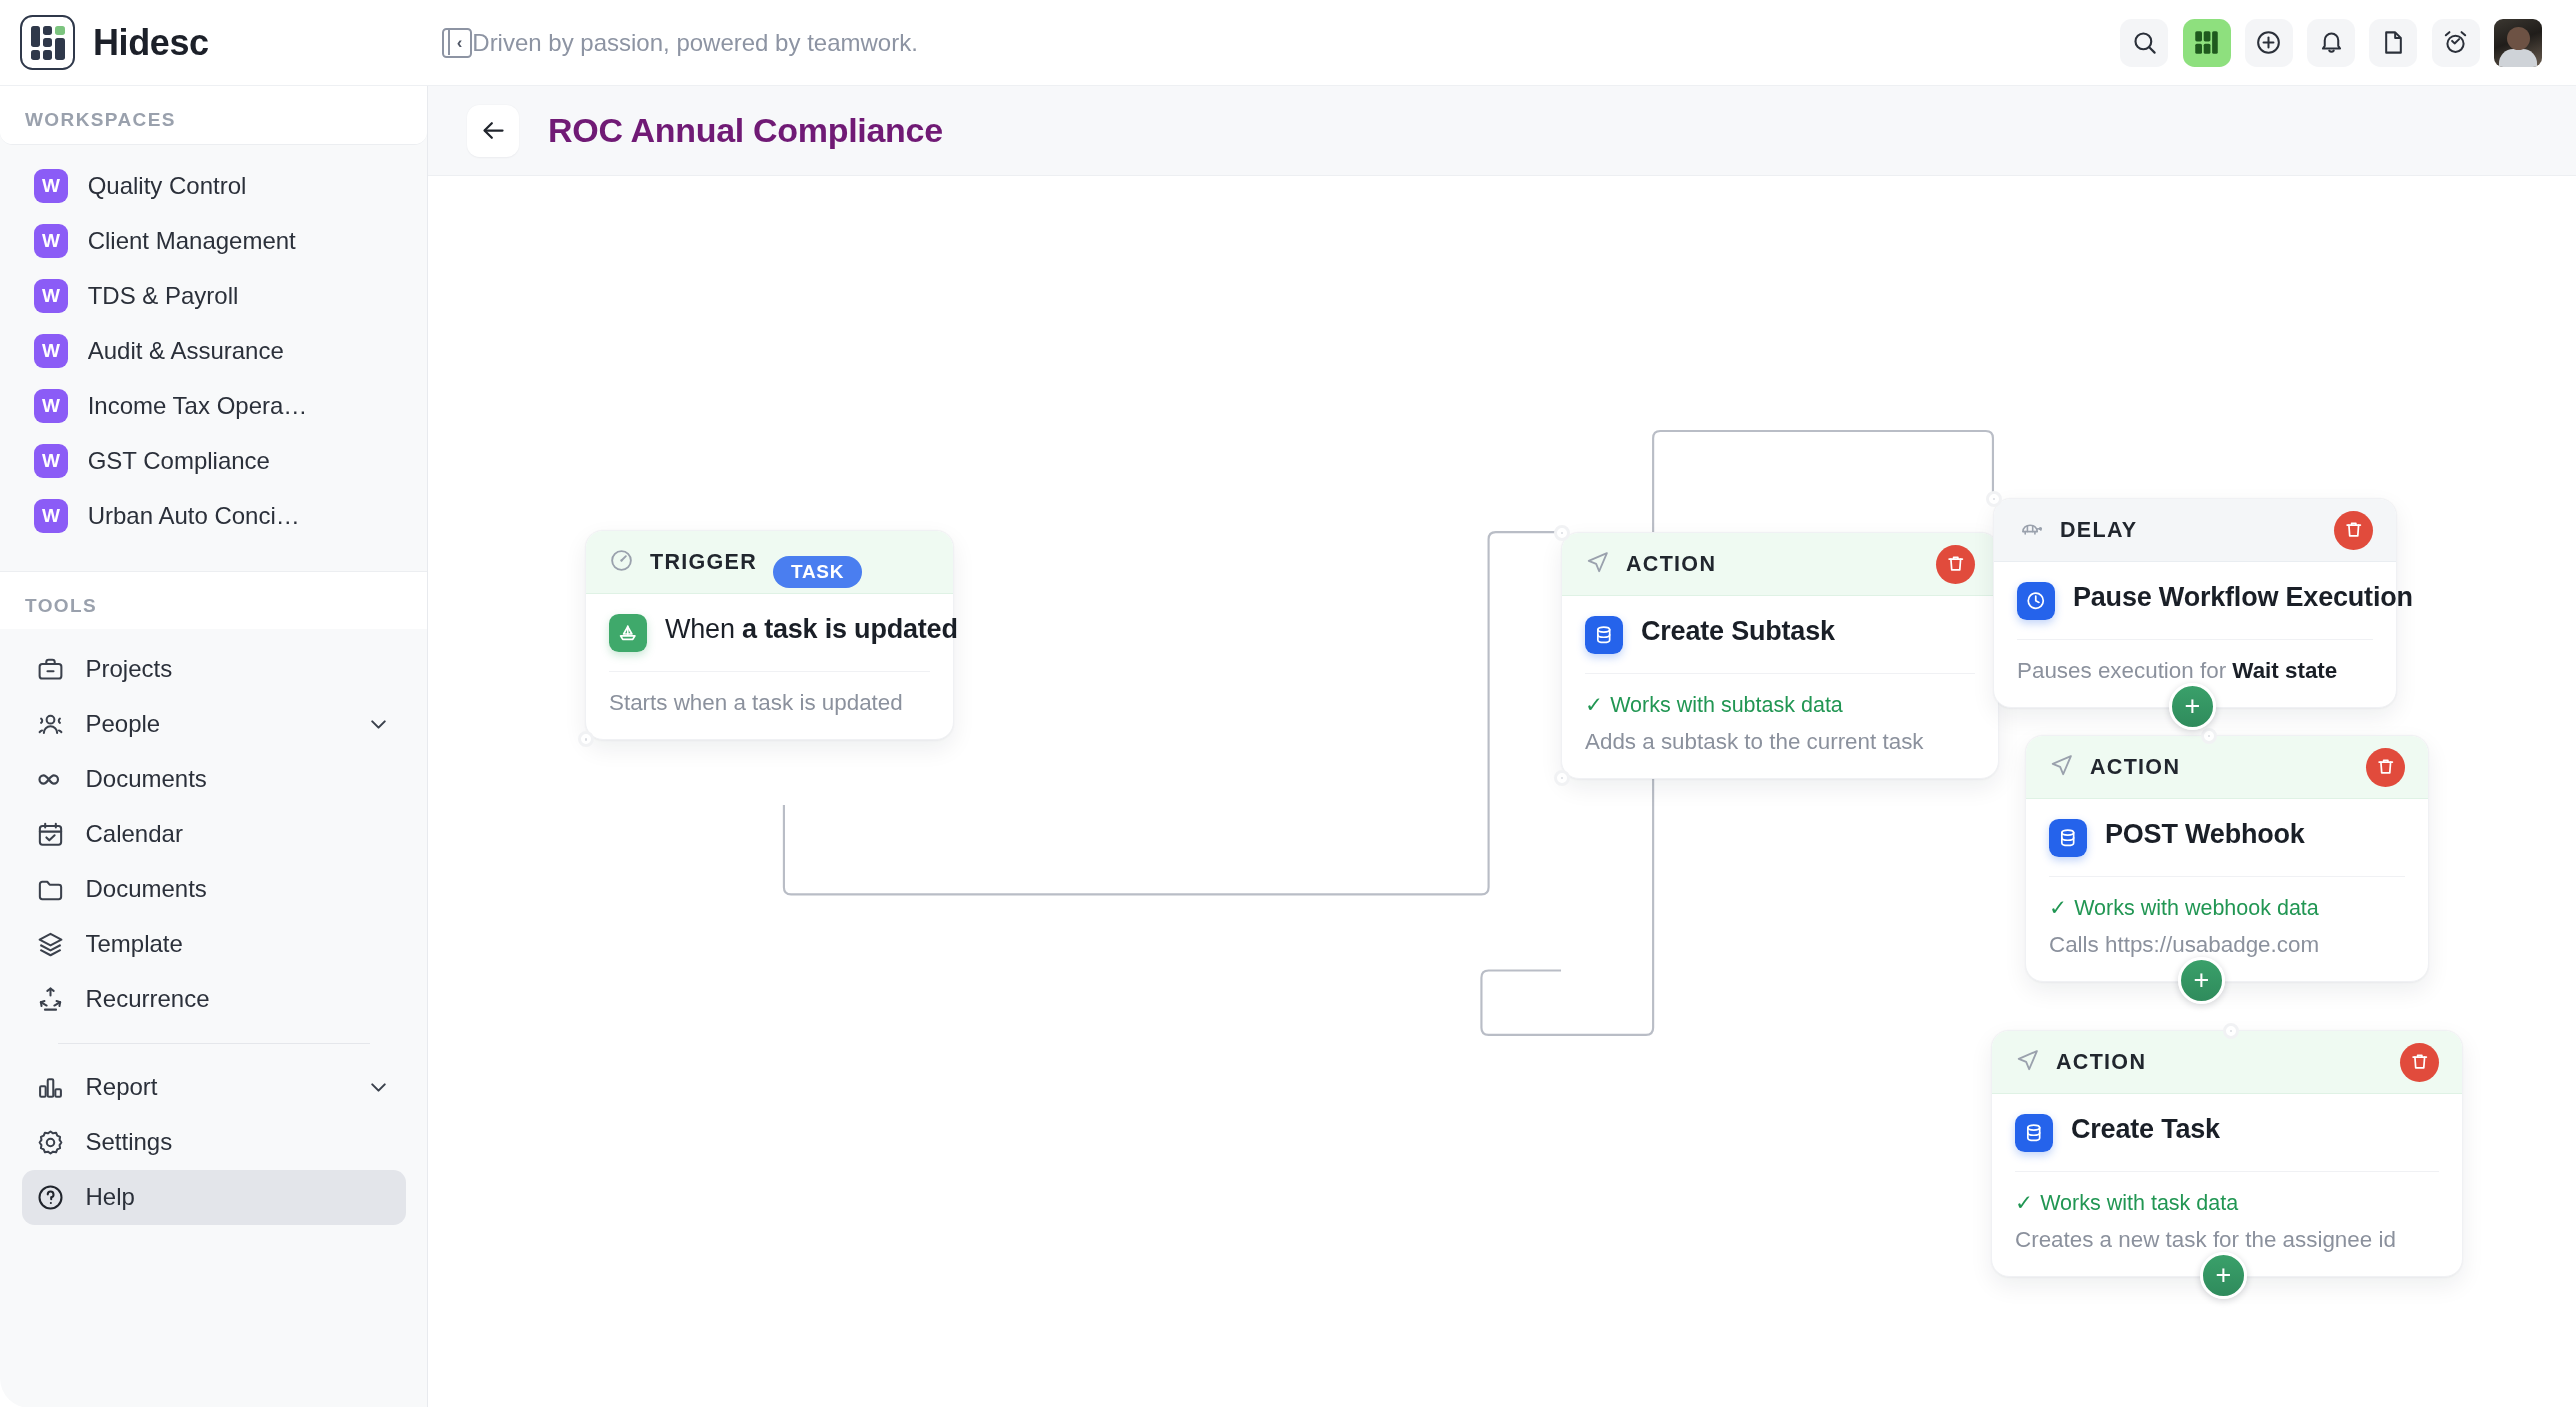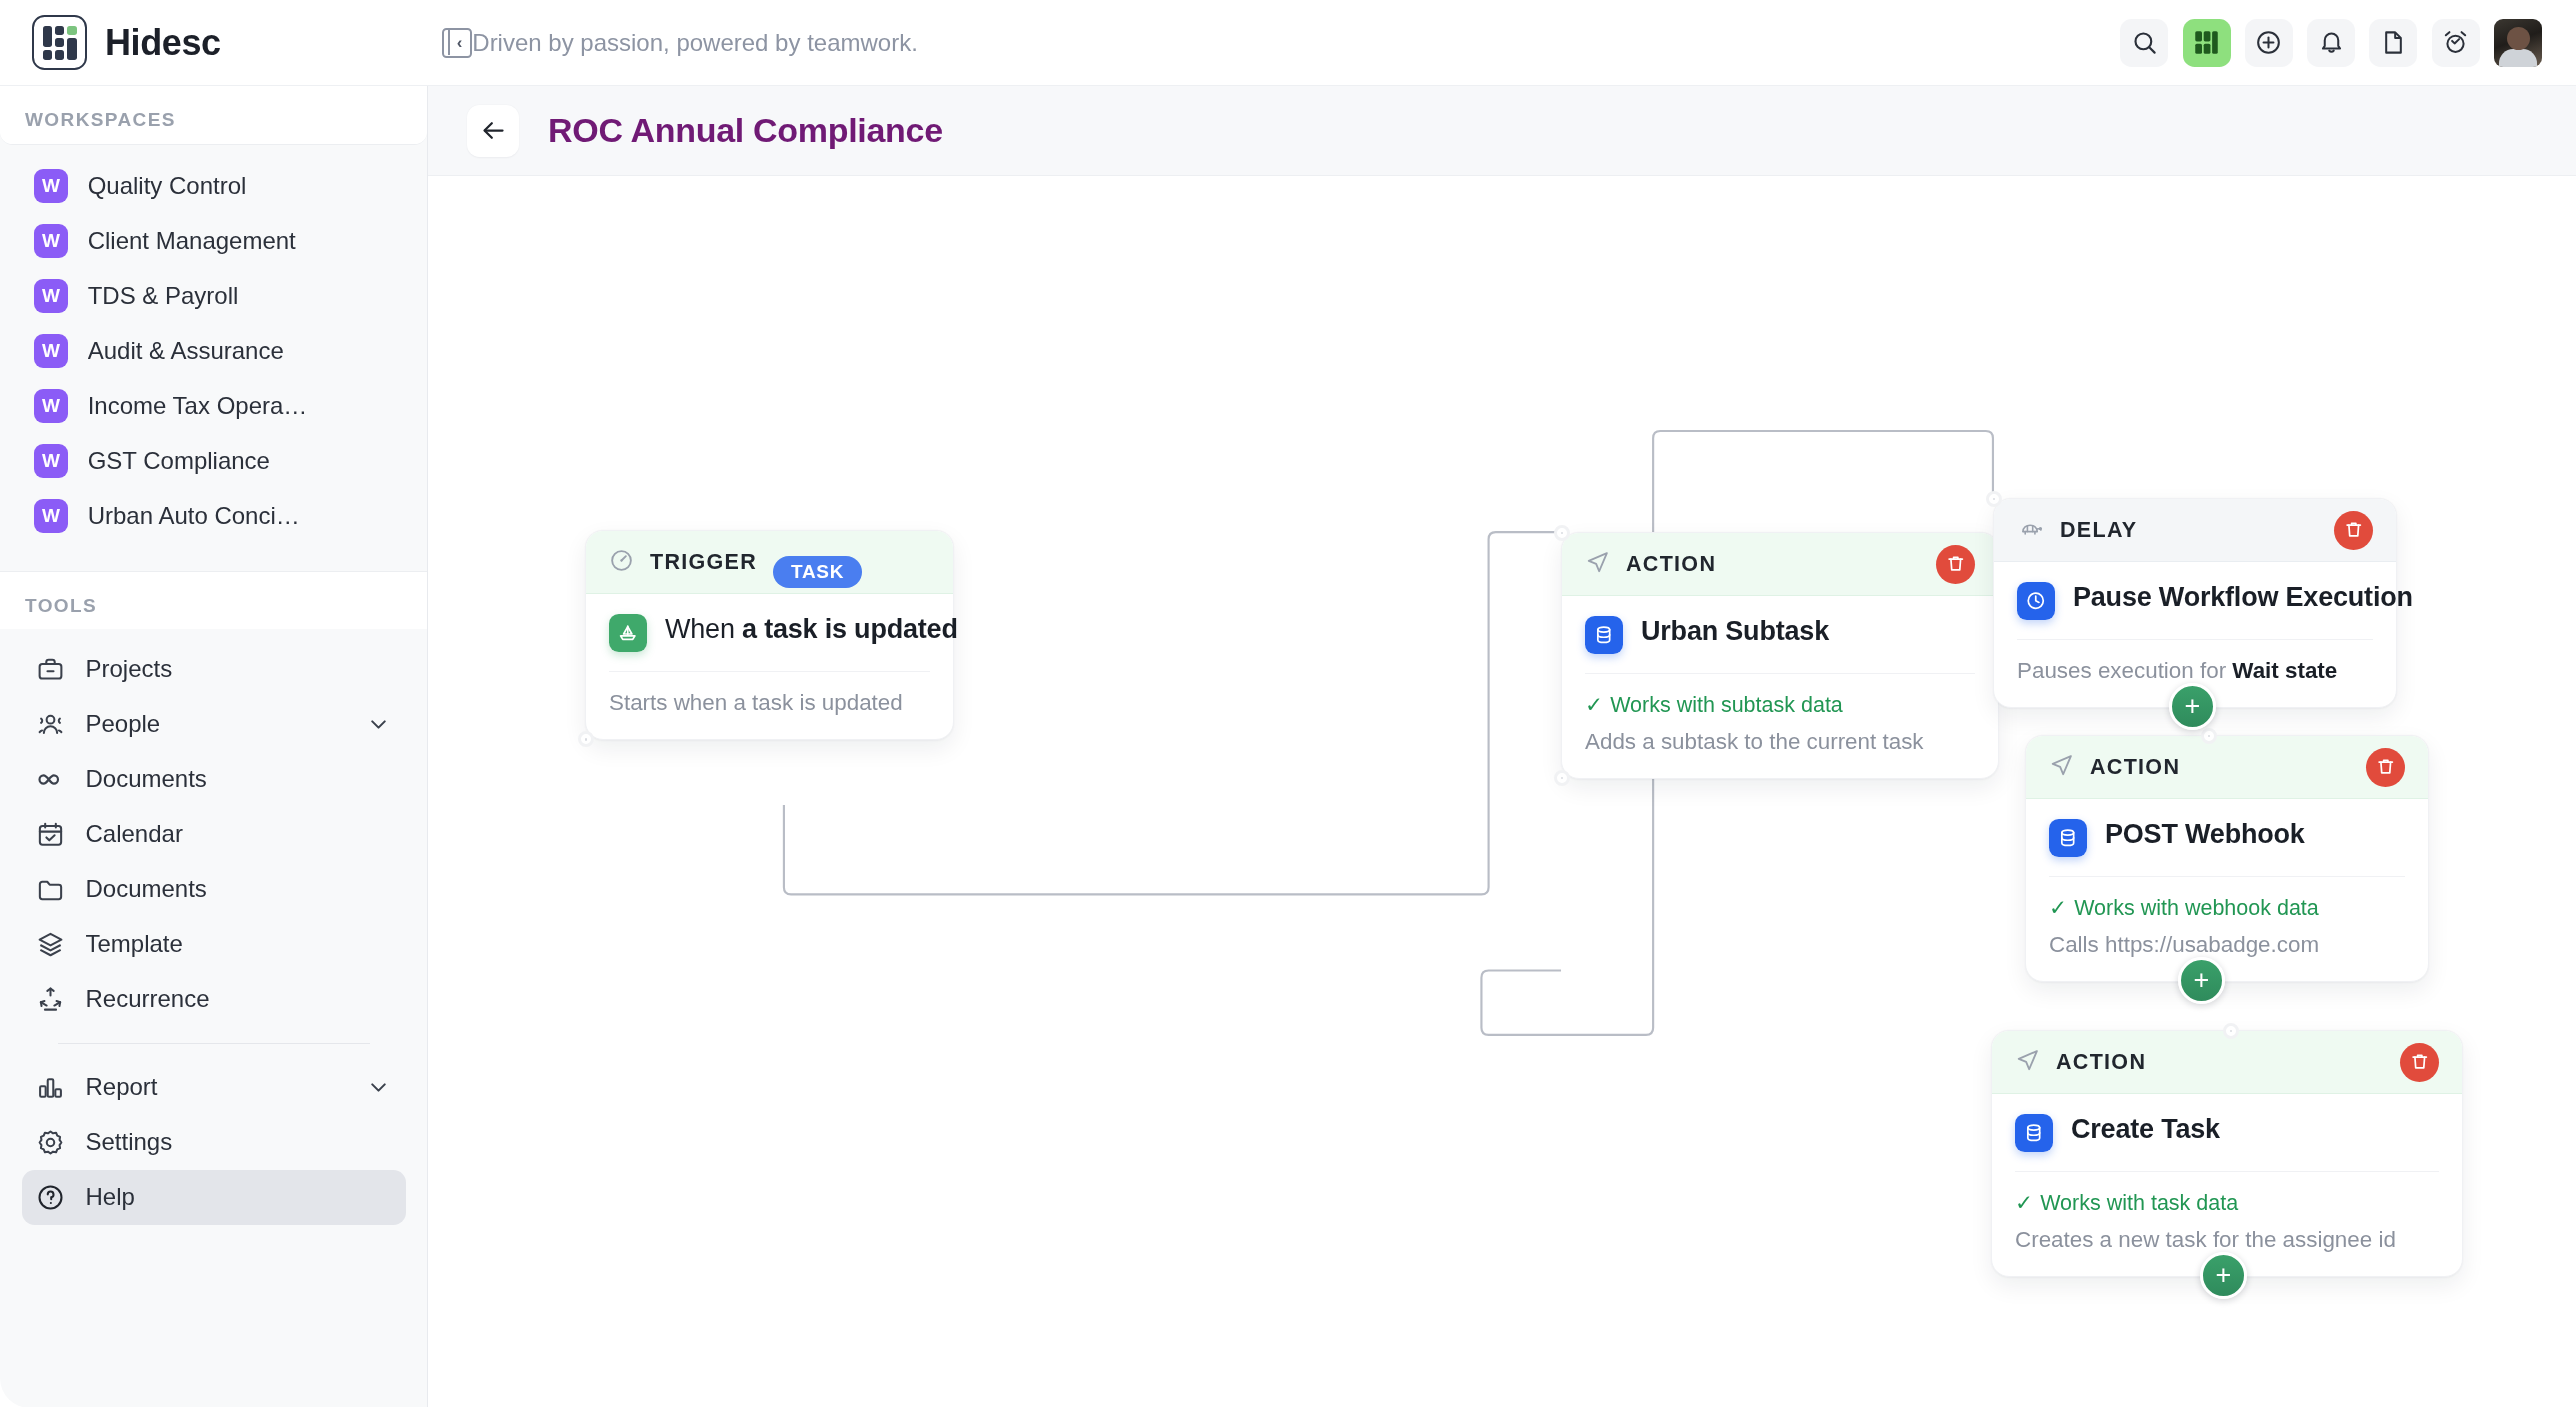--- a/index.html
+++ b/index.html
@@ -11,21 +11,21 @@
     overflow:hidden;
     position:relative;
   }
 
   
   #topbar{
     position:absolute; top:0; left:0; width:2576px; height:86px;
     background:#ffffff; display:flex; align-items:center;
     border-bottom:0.9px solid #eef0f3; z-index:30;
   }
-  #brand{ display:flex; align-items:center; gap:18px; padding-left:32px; width:428px; }
+  #brand{ display:flex; align-items:center; gap:18px; padding-left:20px; width:428px; }
   .logo-box{
     width:55px;height:55px;border-radius:12.5px;border:2.7px solid #2f384a;
     display:flex;align-items:center;justify-content:center;flex:none;background:#fff;
   }
   .logo-grid{ width:34px;height:34px; display:grid; grid-template-columns:1fr 1fr 1fr; gap:2.7px; }
   .logo-grid i{ background:#2f384a; border-radius:2.7px; display:block; }
   .logo-grid i.tall{ grid-row: span 2; }
   .logo-grid i.green{ background:#7cc47f; }
   #brand-name{ font-size:36px; font-weight:600; letter-spacing:-0.4px; color:#1c2029; }
 
@@ -474,21 +474,21 @@
       </div>
       <div class="node-body">
         <div class="node-title-row">
           <span class="app-ico">
             <svg width="21.5" height="21.5" viewBox="0 0 24 24" fill="none" stroke="#ffffff" stroke-width="1.9" stroke-linecap="round">
               <ellipse cx="12" cy="6.2" rx="6.6" ry="2.8"></ellipse>
                 <path d="M5.4 6.2v11.6c0 1.6 3 2.8 6.6 2.8s6.6-1.2 6.6-2.8V6.2"></path>
                 <path d="M5.4 12c0 1.6 3 2.8 6.6 2.8s6.6-1.2 6.6-2.8"></path>
             </svg>
           </span>
-          <span class="node-title">Urban Subtask</span>
+          <span class="node-title">Create Subtask</span>
         </div>
         <div class="works"><span class="tick">✓</span><span>Works with subtask data</span></div>
         <div class="node-note">Adds a subtask to the current task</div>
       </div>
       <div class="port" style="left:-8px; top:-8px;">
           <i></i>
         </div>
       <div class="port" style="left:-8px; bottom:-8px;">
           <i></i>
         </div>

